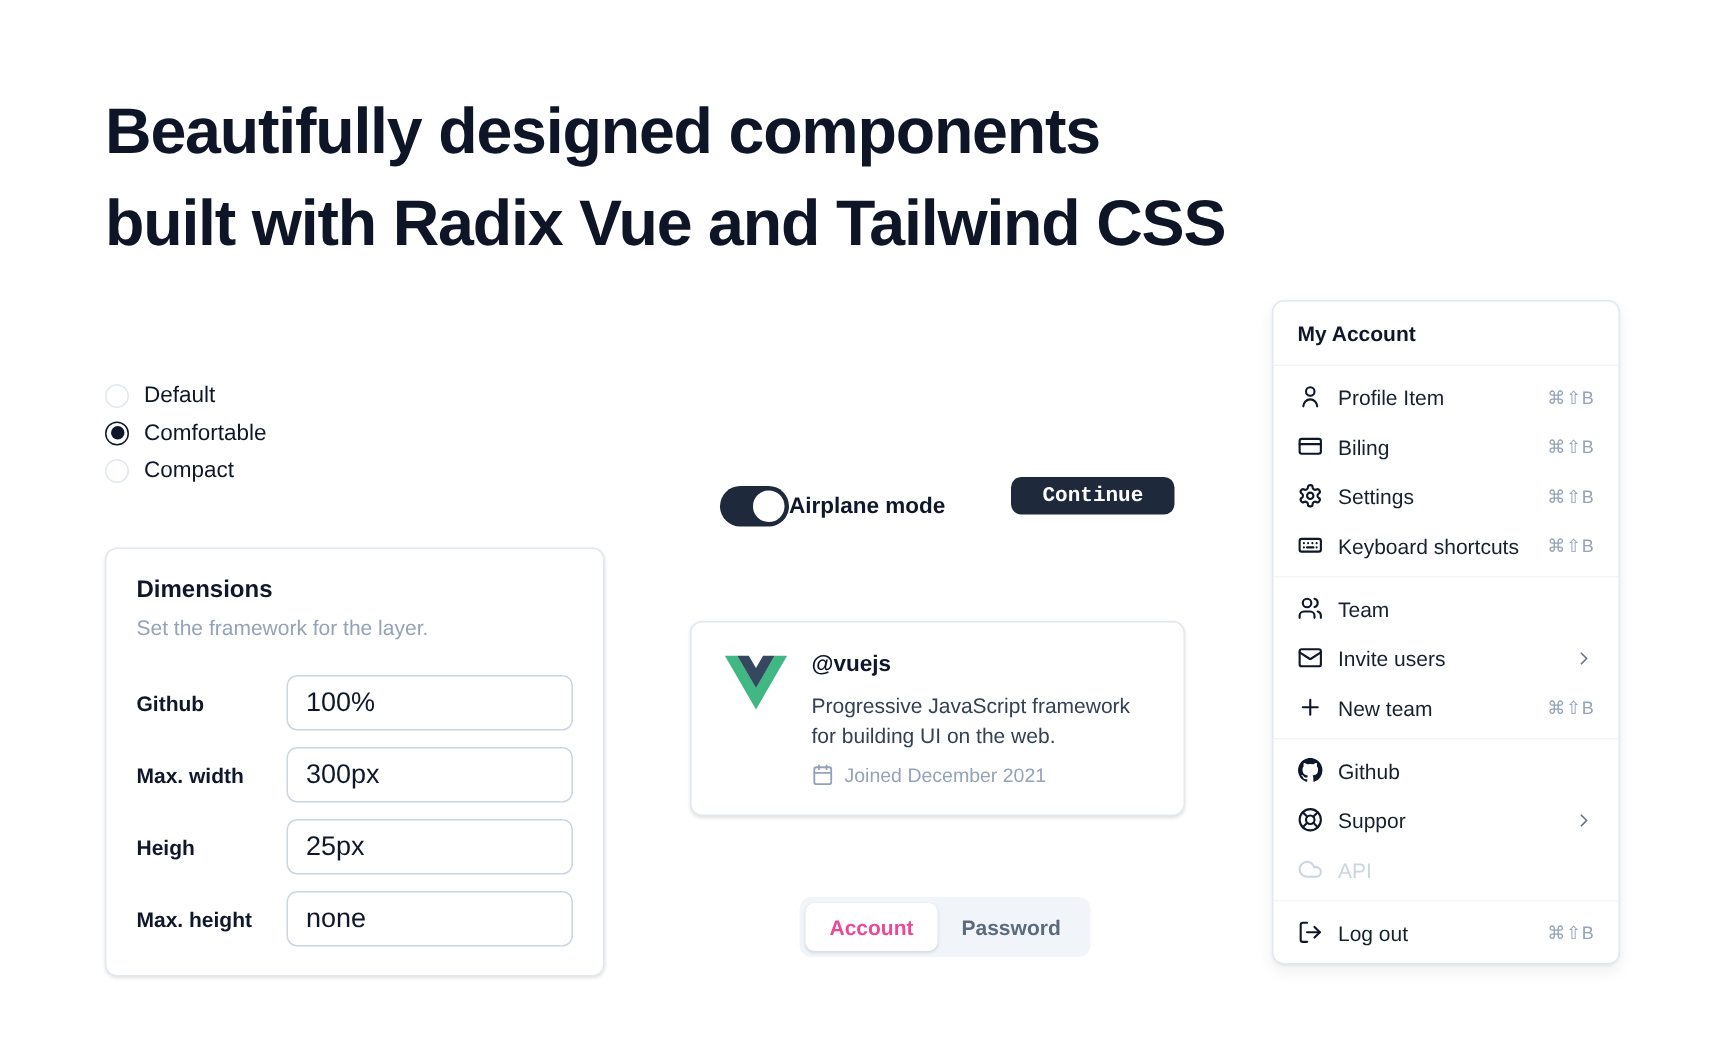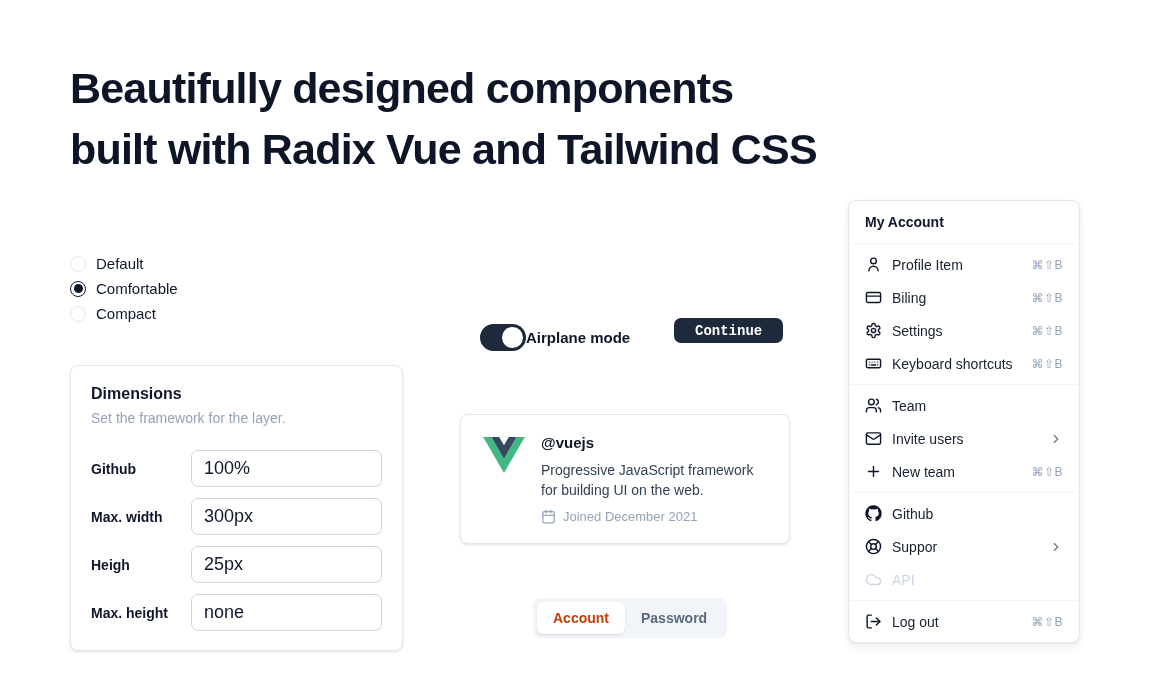--- a/index.html
+++ b/index.html
@@ -51,21 +51,21 @@
   .vue-logo { width:42px; flex:none; margin-top:3px; display:flex; }
   .vue-logo svg { width:42px; height:36px; }
   .profile-handle { font-size:15px; font-weight:700; color:#0f172a; }
   .profile-desc { margin-top:9px; font-size:14px; line-height:20px; color:#334155; }
   .profile-joined { margin-top:9px; display:flex; align-items:center; gap:7px; color:#94a3b8; font-size:13px; }
   .profile-joined svg { width:15px; height:15px; }
 
   
   .tabs { position:absolute; left:533px; top:598px; background:#f1f5f9; border-radius:8px; padding:4px; display:inline-flex; }
   .tab { border:none; background:transparent; font-family:inherit; font-size:14px; font-weight:600; color:#5b6b7f; padding:8px 16px; border-radius:6px; cursor:pointer; }
-  .tab.active { background:#fff; color:#c2410c; box-shadow:0 1px 2px rgba(15,23,42,.12); }
+  .tab.active { background:#fff; color:#ec4899; box-shadow:0 1px 2px rgba(15,23,42,.12); }
 
   
   .menu { position:absolute; left:848px; top:200px; width:232px; background:#fff; border:1px solid #e2e8f0; border-radius:8px;
           box-shadow:0 4px 10px rgba(15,23,42,.07), 0 1px 2px rgba(15,23,42,.05); overflow:hidden; }
   .menu-header { padding:13px 16px; font-size:14px; font-weight:700; color:#0f172a; border-bottom:1px solid #f1f5f9; }
   .menu-group { padding:4px 0; }
   .menu-sep { height:1px; background:#f1f5f9; }
   .menu-item { display:flex; align-items:center; height:33px; padding:0 16px; cursor:pointer; font-size:14px; color:#16202e; }
   .mi-icon { width:17px; height:17px; display:flex; color:#0f172a; flex:none; }
   .mi-icon svg { width:17px; height:17px; }

